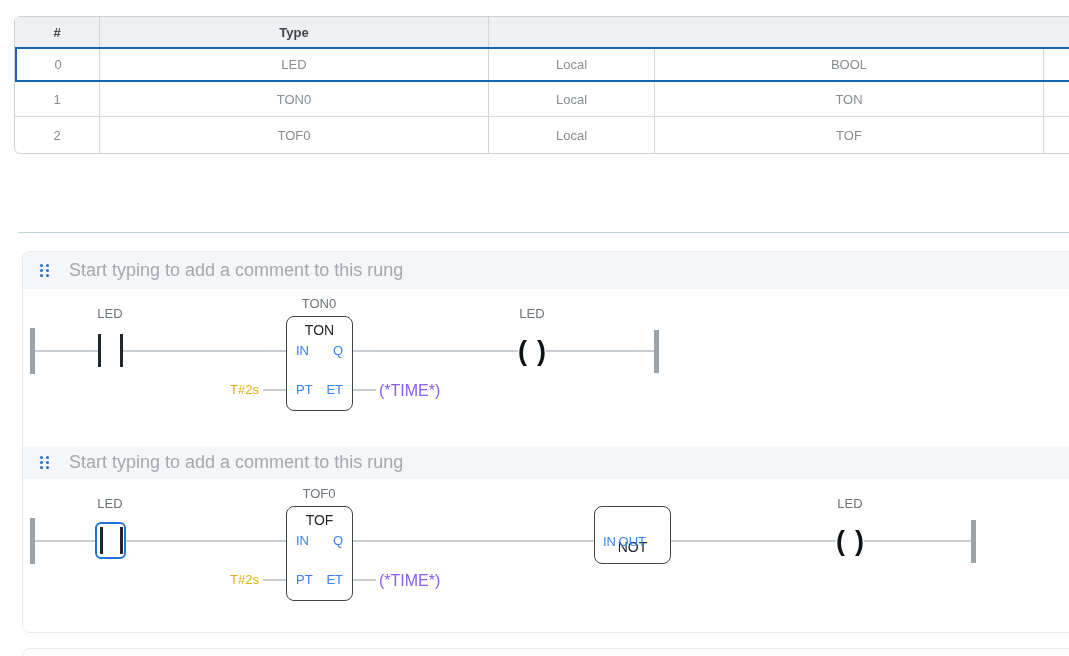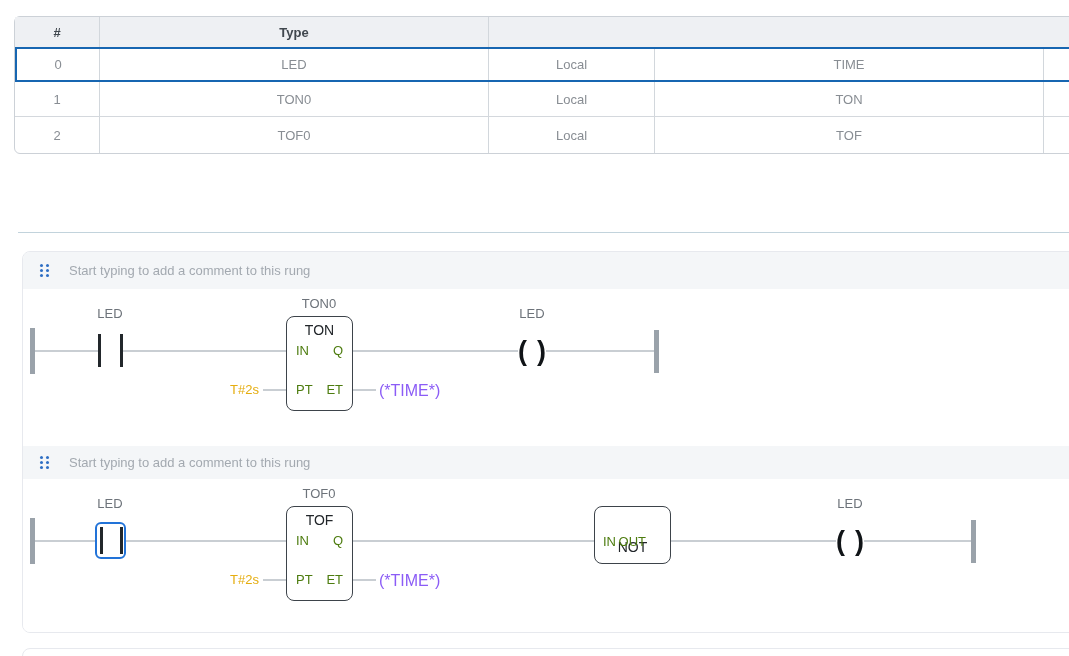--- a/index.html
+++ b/index.html
@@ -25,35 +25,35 @@
   .divider { position:absolute; left:18px; top:232px; width:1051px; height:1px;
     background:#c2d3dc; }
 
   
   .rungs { position:absolute; left:22px; top:251px; width:1058px; height:382px;
     border:1px solid #e7e9ee; border-radius:8px; background:#fff; overflow:hidden; }
   .rung-comment { height:37px; background:#f4f6f8; display:flex; align-items:center;
     padding-left:16px; }
   .rung-comment.second { height:33px; }
   .drag-dots { width:11px; height:15px; flex:0 0 auto; }
-  .comment-text { margin-left:19px; font-size:13px; color:#a3a9b0; }
+  .comment-text { margin-left:19px; font-size:18px; color:#a3a9b0; }
   .canvas { position:relative; background:#fff; }
   .canvas1 { height:157px; } .canvas2 { height:155px; }
 
   
   .rail { position:absolute; width:5px; background:#9aa2aa; }
   .wire { position:absolute; height:2px; background:#c9ced3; }
   .cbar { position:absolute; width:3px; background:#22272b; }
   .lbl { position:absolute; width:60px; text-align:center; font-size:13px; color:#6d737a; }
   .lit { position:absolute; width:40px; text-align:right; font-size:13px; color:#e5ad10; }
   .etlbl { position:absolute; font-size:16px; color:#8b5cf6; }
   .blk { position:absolute; border:1.5px solid #3d434a; border-radius:8px; background:#fff; }
   .blk-title { position:absolute; top:5px; left:0; right:0; text-align:center;
     font-size:14px; color:#22262a; }
-  .pin { position:absolute; font-size:13px; color:#4d7c0f; }
+  .pin { position:absolute; font-size:13px; color:#3b82f6; }
   .coil { position:absolute; width:28px; height:36px; display:flex; align-items:center;
     justify-content:space-between; font-size:27px; font-weight:600; color:#101417; }
   .selbox { position:absolute; border:2px solid #2273d8; border-radius:6px; background:#fff; }
 
   
   .next-panel { position:absolute; left:22px; top:648px; width:1058px; height:30px;
     border:1px solid #e7e9ee; border-radius:8px 8px 0 0; background:#fff; }
 </style>
 </head>
 <body>
@@ -61,21 +61,21 @@
 <div class="vtable">
   <div class="vrow header">
     <div class="vcell c0">#</div>
     <div class="vcell c3">Type</div>
     <div class="vcell c4"></div>
   </div>
   <div class="vrow selected">
     <div class="vcell c0">0</div>
     <div class="vcell c1">LED</div>
     <div class="vcell c2">Local</div>
-    <div class="vcell c3">TIME</div>
+    <div class="vcell c3">BOOL</div>
     <div class="vcell c4"></div>
   </div>
   <div class="vrow">
     <div class="vcell c0">1</div>
     <div class="vcell c1">TON0</div>
     <div class="vcell c2">Local</div>
     <div class="vcell c3">TON</div>
     <div class="vcell c4"></div>
   </div>
   <div class="vrow last">

